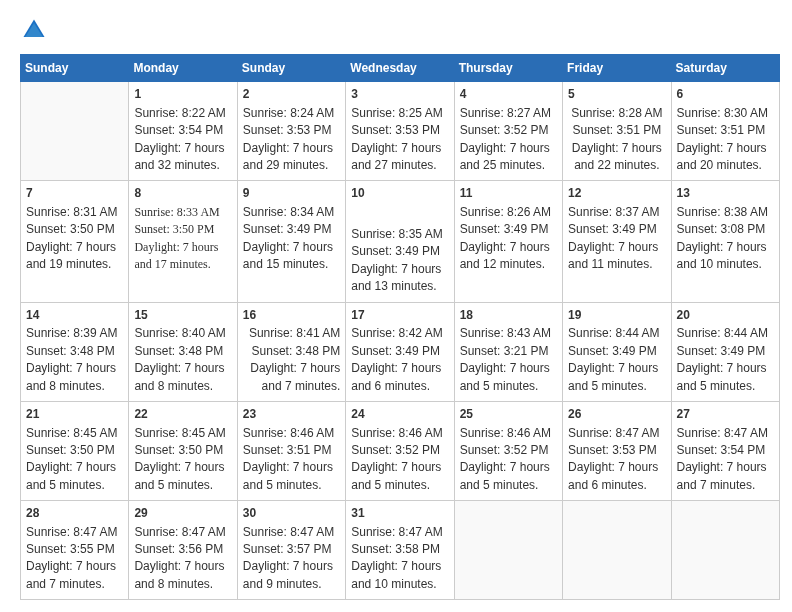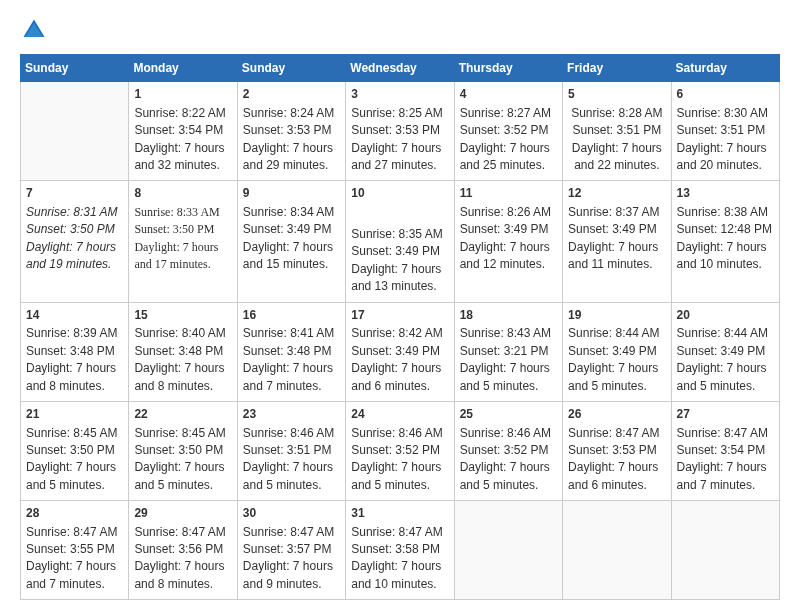--- a/index.html
+++ b/index.html
@@ -168,21 +168,21 @@
             <span class="day-number">6</span>
             <div class="day-info" style="white-space: pre-line;">Sunrise: 8:30 AM
 Sunset: 3:51 PM
 Daylight: 7 hours
 and 20 minutes.</div>
           </td>
         </tr>
         <tr>
           <td>
             <span class="day-number">7</span>
-            <div class="day-info" style="white-space: pre-line; font-style: italic;">Sunrise: 8:31 AM
+            <div class="day-info" style="white-space: pre-line;">Sunrise: 8:31 AM
 Sunset: 3:50 PM
 Daylight: 7 hours
 and 19 minutes.</div>
           </td>
           <td>
             <span class="day-number">8</span>
             <div class="day-info" style="white-space: pre-line; font-family: Liberation Serif, serif;">Sunrise: 8:33 AM
 Sunset: 3:50 PM
 Daylight: 7 hours
 and 17 minutes.</div>
@@ -211,21 +211,21 @@
           <td>
             <span class="day-number">12</span>
             <div class="day-info" style="white-space: pre-line;">Sunrise: 8:37 AM
 Sunset: 3:49 PM
 Daylight: 7 hours
 and 11 minutes.</div>
           </td>
           <td>
             <span class="day-number">13</span>
             <div class="day-info" style="white-space: pre-line;">Sunrise: 8:38 AM
-Sunset: 12:48 PM
+Sunset: 3:08 PM
 Daylight: 7 hours
 and 10 minutes.</div>
           </td>
         </tr>
         <tr>
           <td>
             <span class="day-number">14</span>
             <div class="day-info" style="white-space: pre-line;">Sunrise: 8:39 AM
 Sunset: 3:48 PM
 Daylight: 7 hours
@@ -233,21 +233,21 @@
           </td>
           <td>
             <span class="day-number">15</span>
             <div class="day-info" style="white-space: pre-line;">Sunrise: 8:40 AM
 Sunset: 3:48 PM
 Daylight: 7 hours
 and 8 minutes.</div>
           </td>
           <td>
             <span class="day-number">16</span>
-            <div class="day-info" style="white-space: pre-line;">Sunrise: 8:41 AM
+            <div class="day-info" style="white-space: pre-line; text-align: right;">Sunrise: 8:41 AM
 Sunset: 3:48 PM
 Daylight: 7 hours
 and 7 minutes.</div>
           </td>
           <td>
             <span class="day-number">17</span>
             <div class="day-info" style="white-space: pre-line;">Sunrise: 8:42 AM
 Sunset: 3:49 PM
 Daylight: 7 hours
 and 6 minutes.</div>

